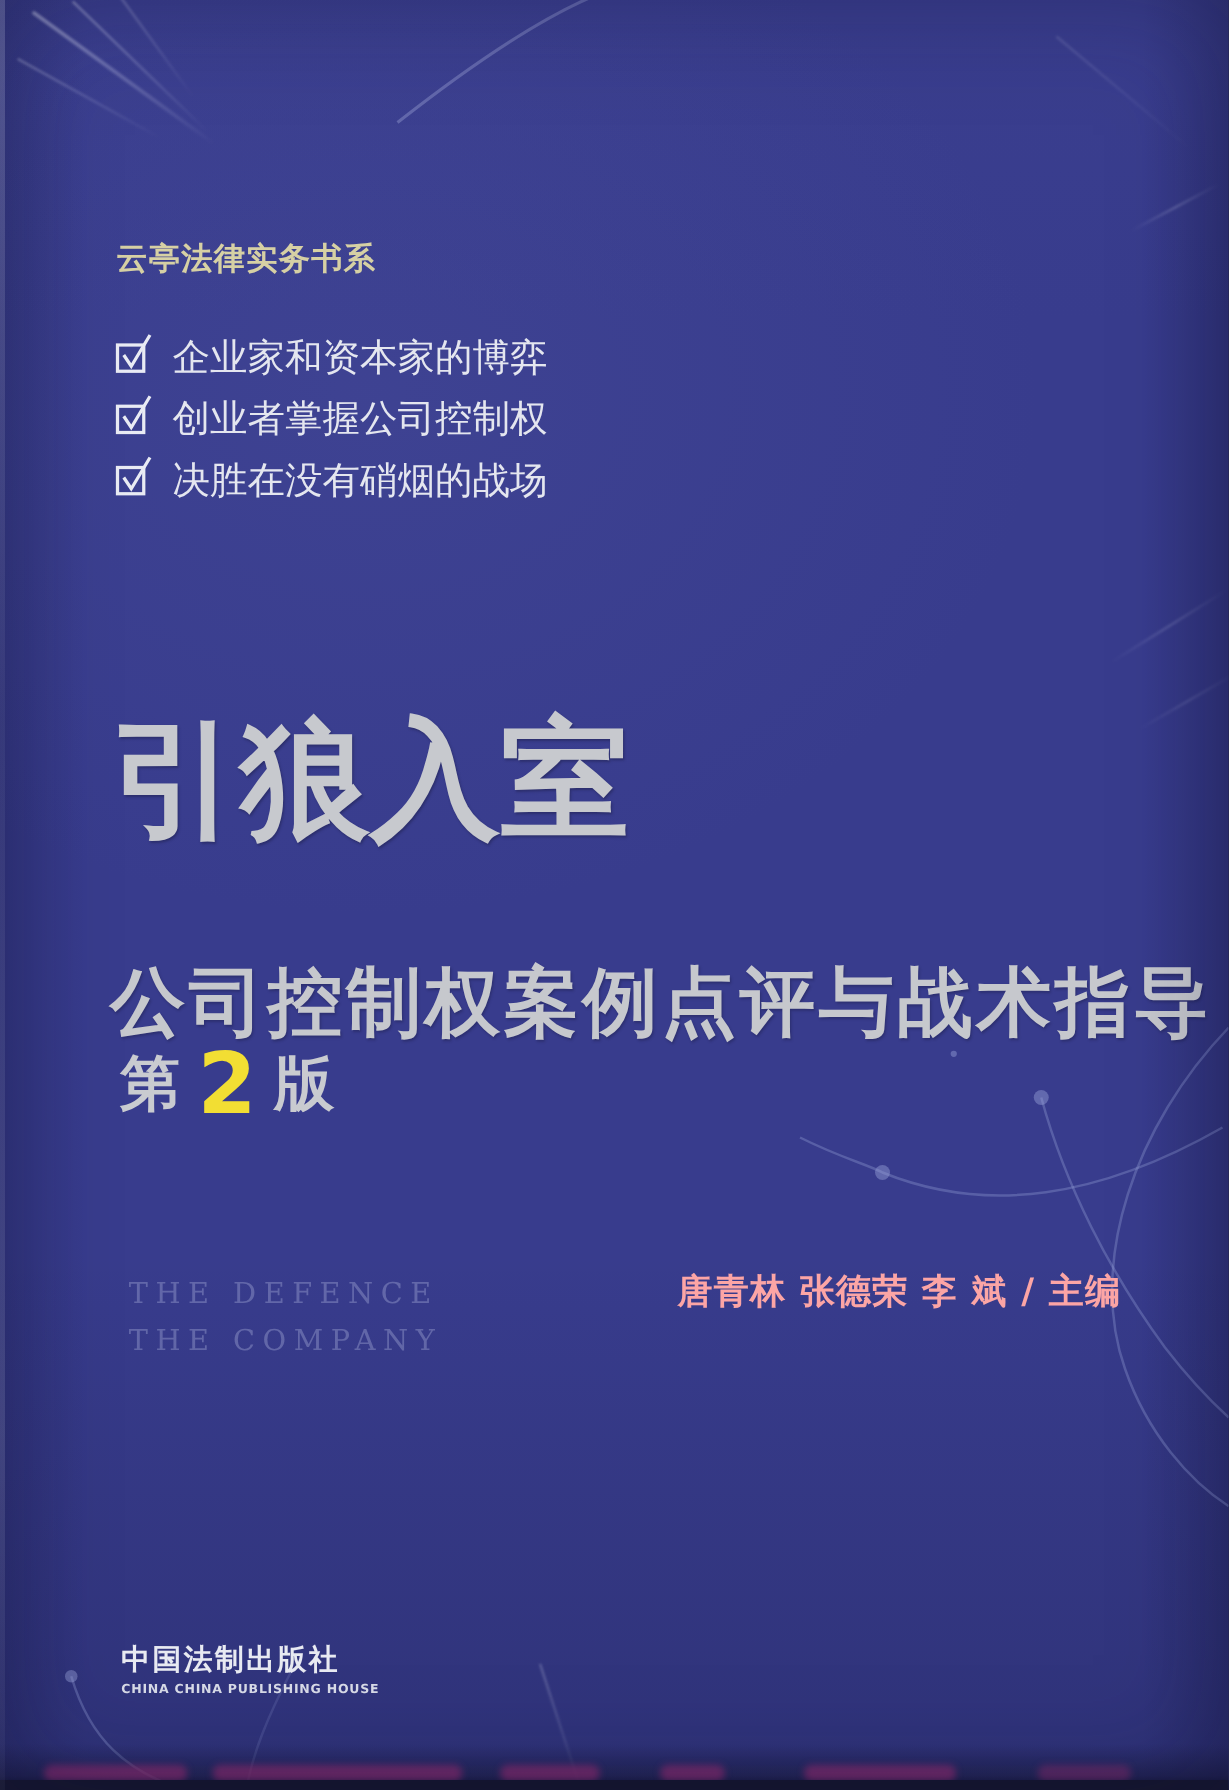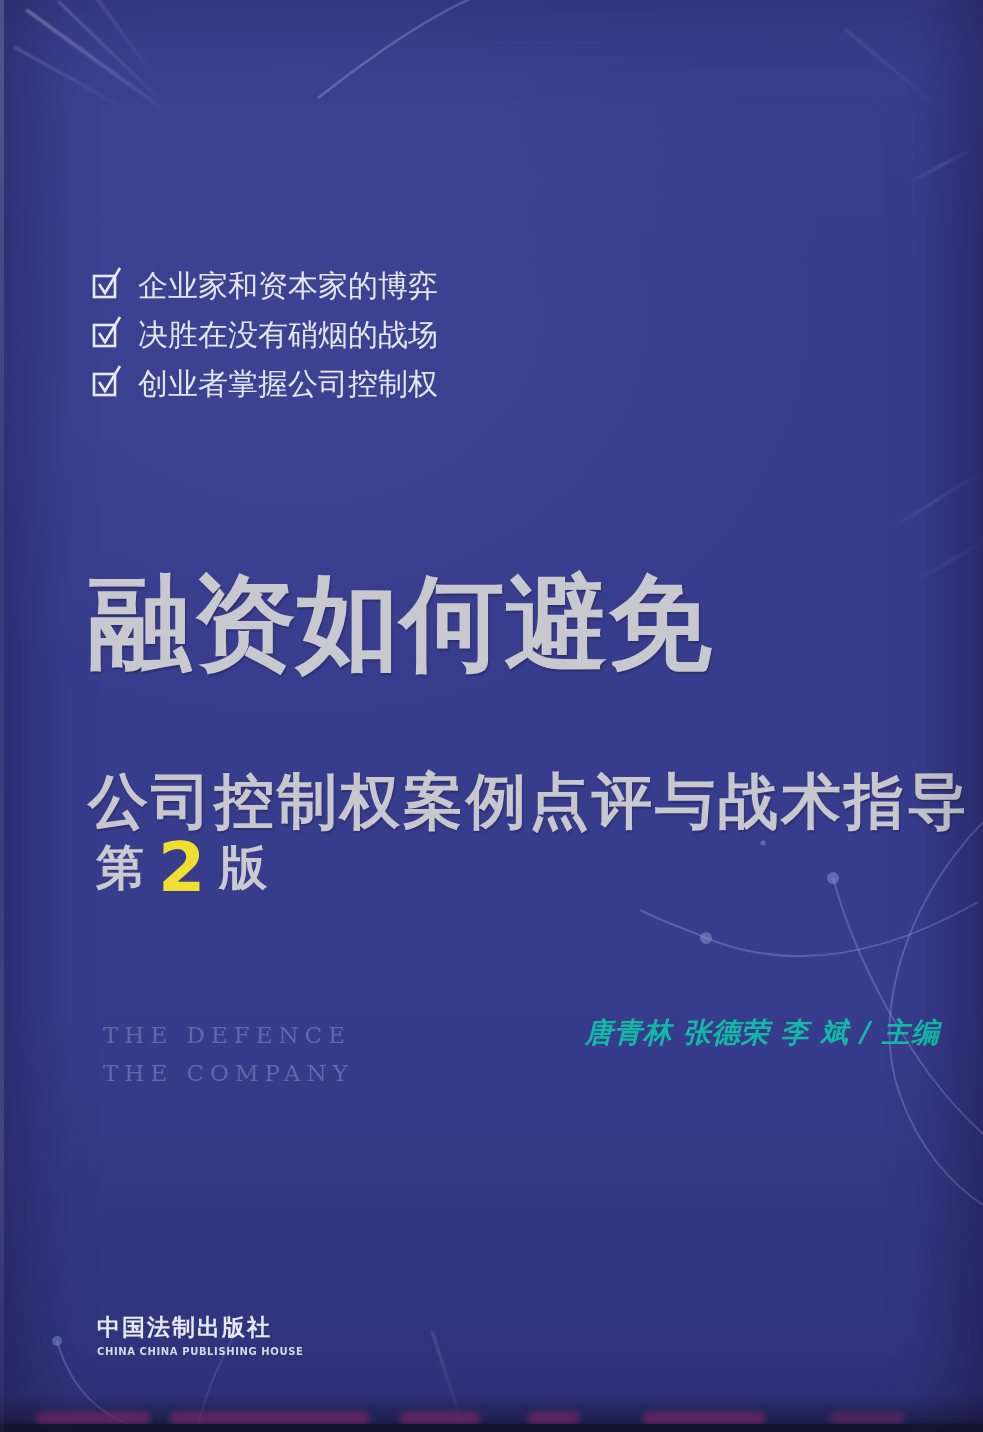--- a/index.html
+++ b/index.html
@@ -81,22 +81,22 @@
   .edition{position:absolute;left:96px;top:830px;display:flex;align-items:flex-end;}
   .edition-prefix,.edition-suffix{font-size:48px;font-weight:bold;color:#c9cbd0;line-height:1.3;}
   .edition-number{font-size:68px;font-weight:bold;color:#f2de33;line-height:1.0;margin:0 14px;position:relative;top:4px;}
   .english-title{
     position:absolute;left:103px;top:982px;
     font-size:23px;letter-spacing:6px;line-height:38px;
     color:rgba(200,206,240,0.30);
     margin-top:34px;
   }
   .authors{
-    position:absolute;left:585px;top:1014px;
-    font-size:28px;font-weight:bold;color:#14b8a6;letter-spacing:1px;font-style:italic;
+    position:absolute;left:542px;top:1014px;
+    font-size:28px;font-weight:bold;color:#fca5a5;letter-spacing:1px;
   }
   .publisher{position:absolute;left:97px;top:1312px;}
   .publisher-cn{font-size:23px;font-weight:bold;color:#e8eaf2;letter-spacing:2px;}
   .publisher-en{font-size:10px;font-weight:bold;color:#d8dbe8;letter-spacing:0.6px;margin-top:3px;}
 </style>
 </head>
 <body>
 
 <div id="stage">
 
@@ -122,46 +122,47 @@
   <div class="streak s1"></div>
   <div class="streak s2"></div>
   <div class="streak s3"></div>
   <div class="streak s4"></div>
   <div class="streak s5"></div>
   <div class="streak s6"></div>
   <div class="streak s7"></div>
   <div class="streak s8"></div>
   <div class="streak s9"></div>
 
+  <div class="series-title serif-cn">云亭法律实务书系</div>
 
   <div class="features serif-cn">
     <div class="feature-item">
       <svg class="feature-icon" viewBox="0 0 30 34">
         <rect x="2" y="10" width="21" height="21" fill="none" stroke="#e9ebf4" stroke-width="2.6"></rect>
         <polyline points="7,18 13,27 28,2" fill="none" stroke="#e9ebf4" stroke-width="2.6"></polyline>
       </svg>
       <span class="feature-label">企业家和资本家的博弈</span>
     </div>
     <div class="feature-item">
       <svg class="feature-icon" viewBox="0 0 30 34">
         <rect x="2" y="10" width="21" height="21" fill="none" stroke="#e9ebf4" stroke-width="2.6"></rect>
         <polyline points="7,18 13,27 28,2" fill="none" stroke="#e9ebf4" stroke-width="2.6"></polyline>
       </svg>
-      <span class="feature-label">决胜在没有硝烟的战场</span>
+      <span class="feature-label">创业者掌握公司控制权</span>
     </div>
     <div class="feature-item">
       <svg class="feature-icon" viewBox="0 0 30 34">
         <rect x="2" y="10" width="21" height="21" fill="none" stroke="#e9ebf4" stroke-width="2.6"></rect>
         <polyline points="7,18 13,27 28,2" fill="none" stroke="#e9ebf4" stroke-width="2.6"></polyline>
       </svg>
-      <span class="feature-label">创业者掌握公司控制权</span>
+      <span class="feature-label">决胜在没有硝烟的战场</span>
     </div>
   </div>
 
-  <div class="main-title serif-cn">融资如何避免</div>
+  <div class="main-title serif-cn">引狼入室</div>
 
   <div class="subtitle serif-cn">公司控制权案例点评与战术指导</div>
 
   <div class="edition">
     <span class="edition-prefix">第</span>
     <span class="edition-number">2</span>
     <span class="edition-suffix">版</span>
   </div>
 
   <div class="english-title serif-cn">

